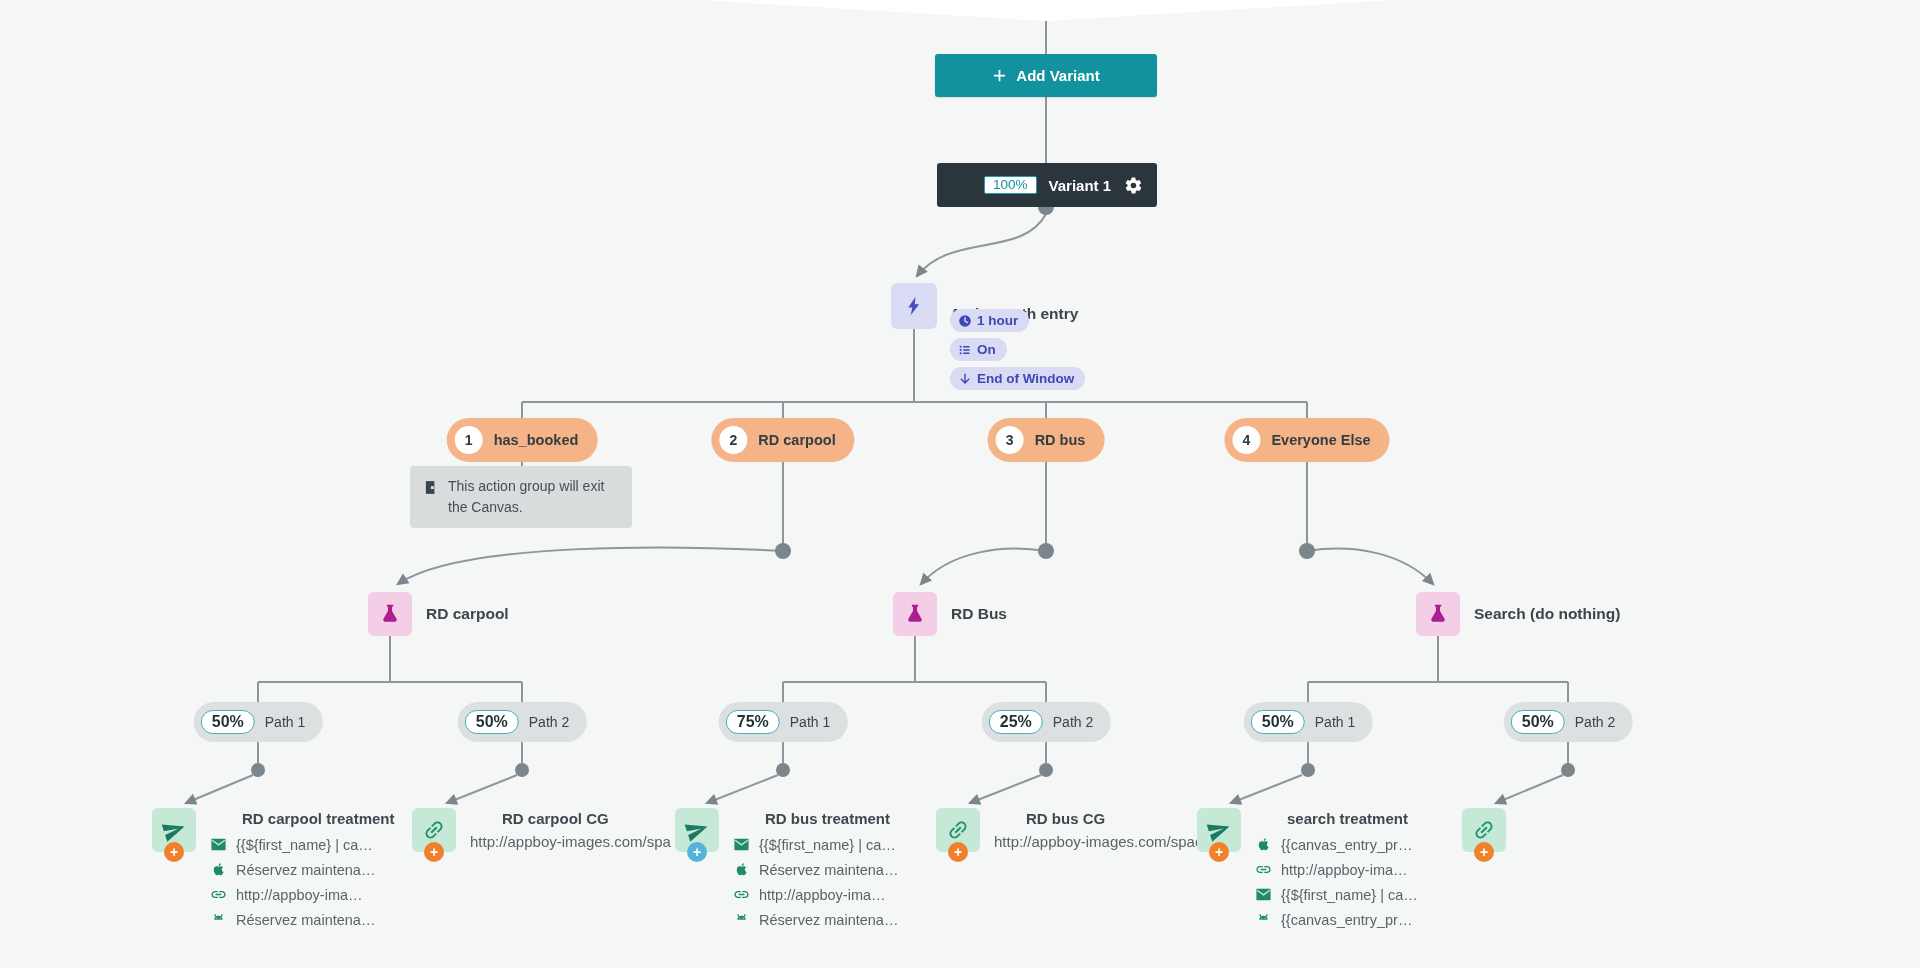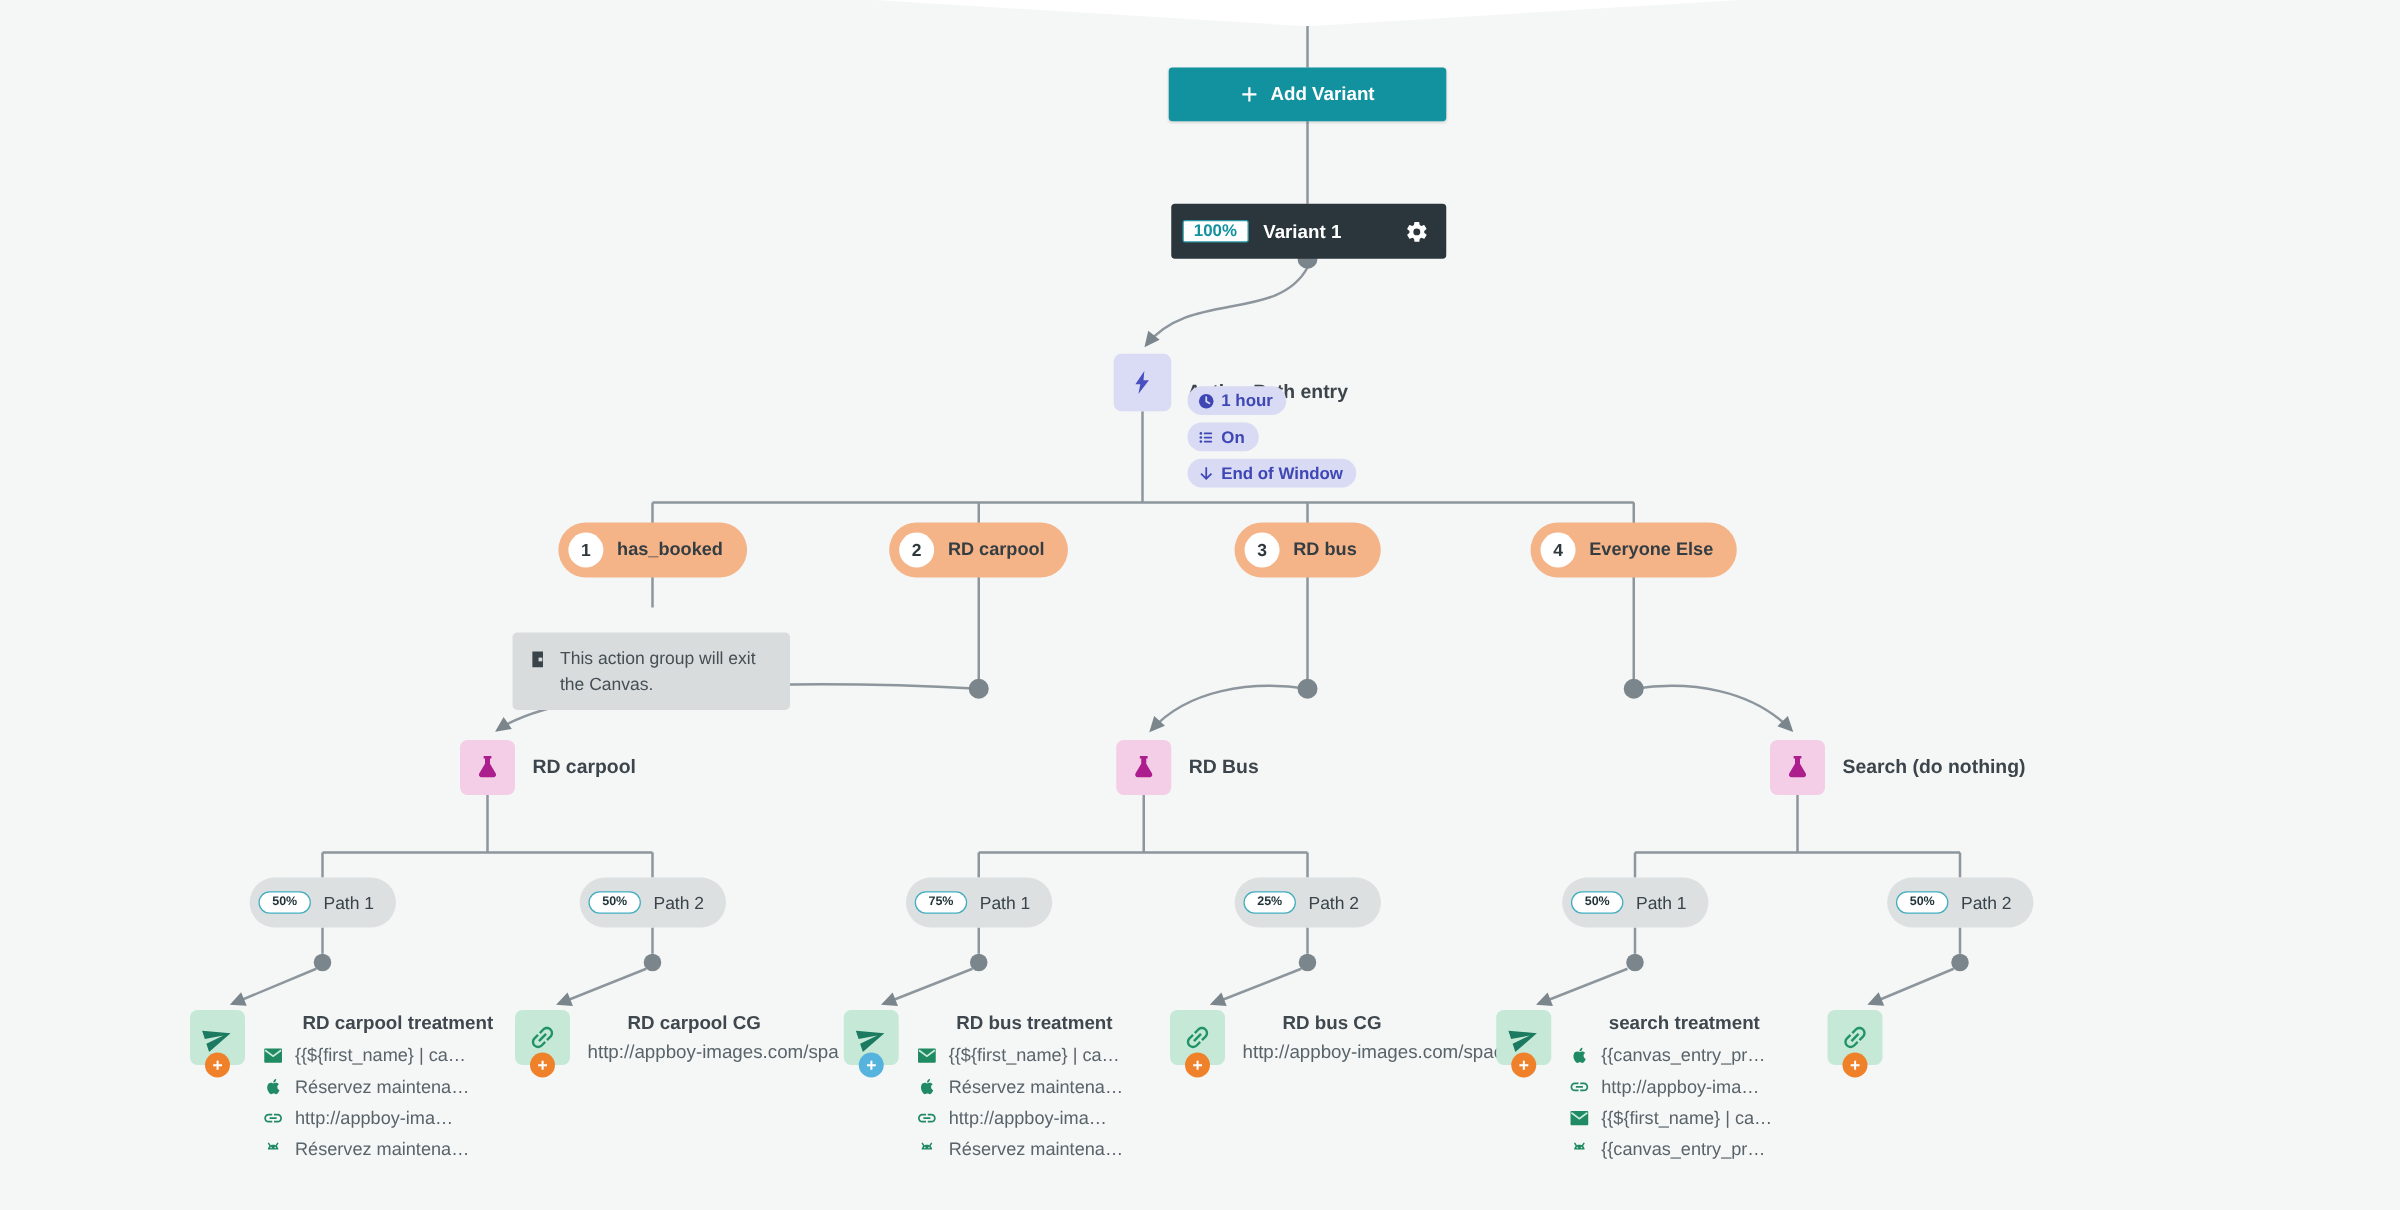--- a/index.html
+++ b/index.html
@@ -25,22 +25,22 @@
     font-weight:bold;font-size:15px;cursor:pointer;box-shadow:0 1px 2px rgba(0,0,0,.12);
   }
   .add-variant .plus-glyph{width:15px;height:15px;fill:#fff;}
 
   
   .variant-node{
     left:937px;top:163px;width:220px;height:44px;background:#2a353c;border-radius:3px;
     display:flex;align-items:center;gap:12px;padding:0 14px 0 9px;box-sizing:border-box;cursor:pointer;
   }
   .pct-badge{
-    background:#fff;color:#12919e;font-weight:bold;font-size:13.5px;
-    padding:1px 8px;border-radius:2px;border:1.5px solid #2a99a5;line-height:1;
+    background:#fff;color:#12919e;font-weight:normal;font-size:13.5px;
+    padding:1px 8px;border-radius:2px;border:1.5px solid #2a99a5;line-height:1;margin-left:38px;
   }
   .variant-name{color:#fff;font-weight:bold;font-size:15px;flex:1;}
   .gear{width:19px;height:19px;fill:#fff;cursor:pointer;}
 
   
   .step-icon{
     width:46px;height:46px;border-radius:6px;display:flex;align-items:center;justify-content:center;cursor:pointer;
   }
   .action-icon{left:891px;top:283px;background:#d9dcf4;}
   .action-icon svg{width:22px;height:22px;fill:#4a4fc0;}
@@ -60,40 +60,40 @@
     transform:translateX(-50%);cursor:pointer;white-space:nowrap;
   }
   .bnum{
     width:28px;height:28px;border-radius:50%;background:#fff;color:#2e383d;
     display:flex;align-items:center;justify-content:center;font-weight:bold;font-size:14px;
   }
   .blabel{font-weight:bold;font-size:14.5px;color:#333d42;}
 
   
   .tooltip{
-    left:410px;top:506px;width:222px;box-sizing:border-box;background:#d9dcdd;border-radius:4px;
+    left:410px;top:466px;width:222px;box-sizing:border-box;background:#d9dcdd;border-radius:4px;
     padding:10px 12px;display:flex;gap:9px;align-items:flex-start;
   }
   .tooltip svg{width:17px;height:17px;margin-top:3px;flex:none;fill:#39434a;}
   .tooltip .txt{font-size:14px;color:#454e54;line-height:21px;}
 
   
   .exp-icon{width:44px;height:44px;background:#f3cee6;}
   .exp-icon svg{width:22px;height:22px;fill:#ac1e8e;}
   .exp-title{font-weight:bold;font-size:15.5px;color:#3c454b;}
 
   
   .ppill{
     top:702px;height:40px;border-radius:20px;background:#dce0e1;
     display:flex;align-items:center;gap:10px;padding:0 17px 0 7px;
     transform:translateX(-50%);cursor:pointer;white-space:nowrap;
   }
   .ppct{
     background:#fff;border:1.5px solid #43adc0;border-radius:14px;
-    padding:3px 10px;font-weight:bold;font-size:10px;color:#1f3238;line-height:1;
+    padding:3px 10px;font-weight:bold;font-size:16px;color:#1f3238;line-height:1;
   }
   .plabel{font-weight:normal;font-size:14px;color:#39434a;}
 
   
   .leaf{display:flex;align-items:flex-start;}
   .mint{
     position:relative;width:44px;height:44px;border-radius:6px;background:#c6e9d7;flex:none;
     display:flex;align-items:center;justify-content:center;cursor:pointer;
   }
   .mint svg.big{width:24px;height:24px;}

